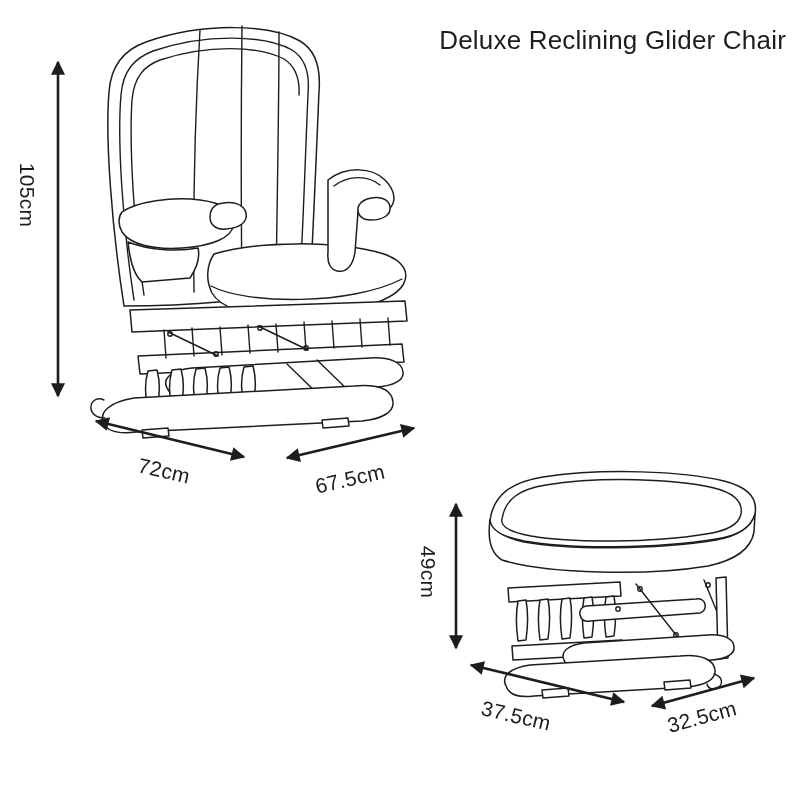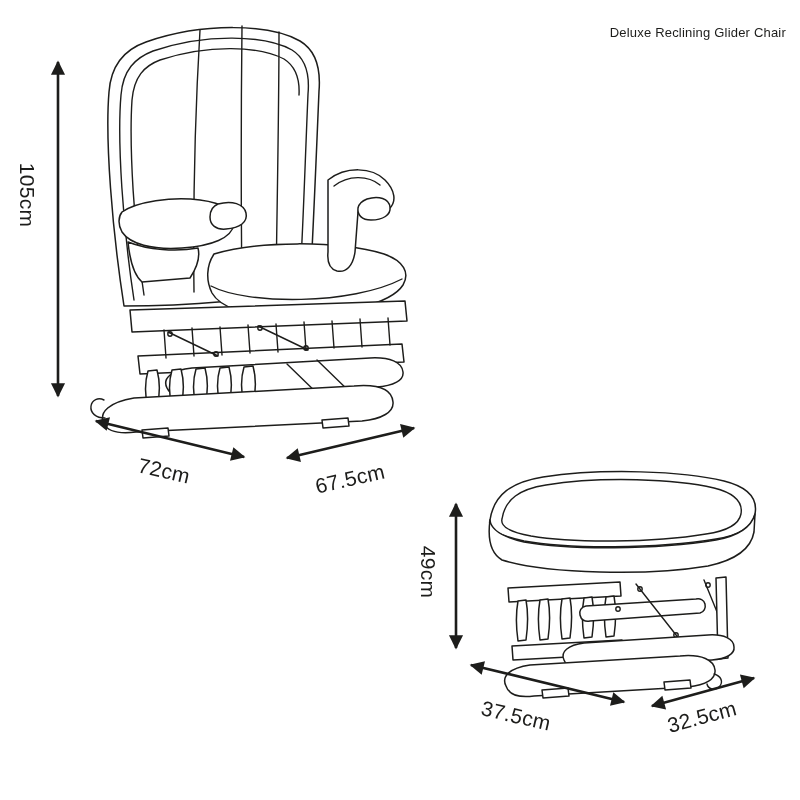--- a/index.html
+++ b/index.html
@@ -1,20 +1,20 @@
 <!DOCTYPE html>
 <html style="--line: #1d1d1b; --background: #ffffff;"><head>
 <meta charset="utf-8">
 <style>
   :root { --line:#1d1d1b; --background:#ffffff; }
   * { margin:0; padding:0; box-sizing:border-box; }
   html,body { width:800px; height:800px; background:var(--background); overflow:hidden; }
   body { font-family:"Liberation Sans", sans-serif; color:var(--line); }
   .canvas { position:relative; width:800px; height:800px; background:var(--background); }
-  .title { position:absolute; font-size:13px; font-weight:500; letter-spacing:.2px; white-space:nowrap; }
+  .title { position:absolute; font-size:26px; font-weight:500; letter-spacing:.2px; white-space:nowrap; }
   .label { position:absolute; font-size:21px; font-weight:500; letter-spacing:.3px; text-align:center; white-space:nowrap; }
   svg { position:absolute; color:var(--line); }
   .f { fill:#ffffff; stroke:var(--line); stroke-width:1.5; stroke-linejoin:round; stroke-linecap:round; }
   .n { fill:none; stroke:var(--line); stroke-width:1.4; stroke-linejoin:round; stroke-linecap:round; }
   .dim { stroke:currentColor; stroke-width:2.6; }
   .overlay { pointer-events:none; }
 </style>
 </head>
 <body>
 

